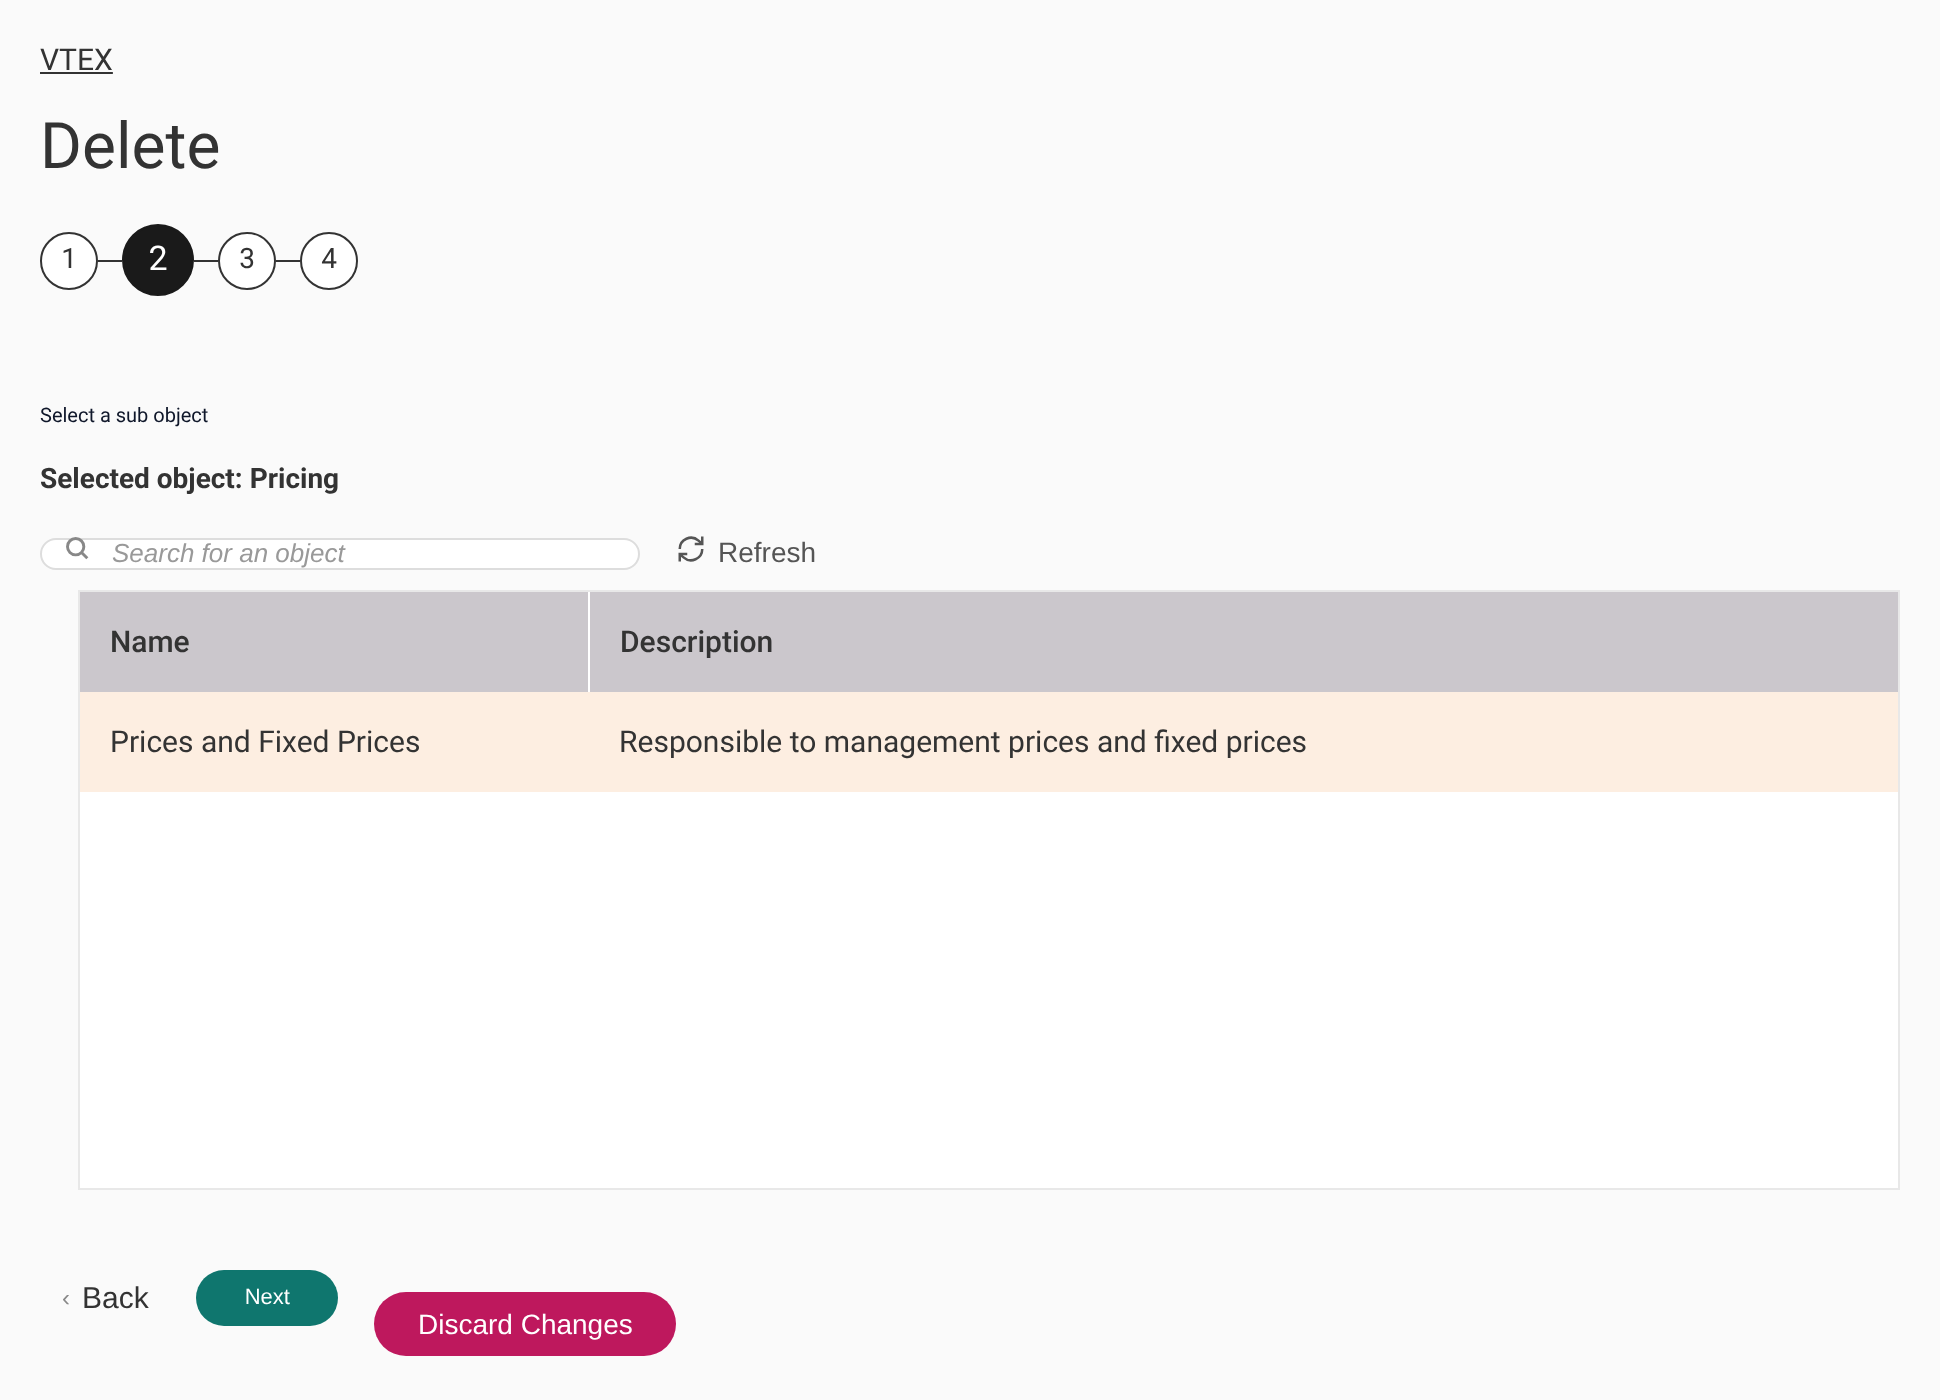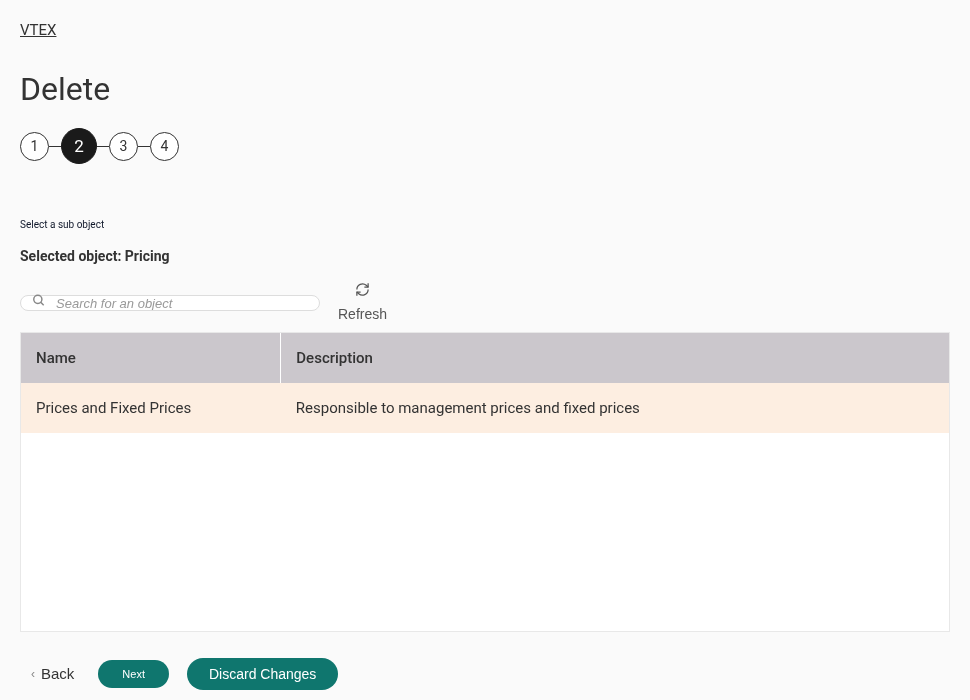--- a/index.html
+++ b/index.html
@@ -18,21 +18,21 @@
     .breadcrumb-link {
       font-size: 15px;
       color: #333;
       text-decoration: underline;
       display: inline-block;
     }
     .page-title {
       font-size: 32px;
       font-weight: 400;
       color: #333;
-      margin-top: 31px;
+      margin-top: 15px;
       margin-bottom: 20px;
     }
     .stepper {
       display: flex;
       align-items: center;
       margin-bottom: 55px;
     }
     .step {
       width: 29px;
       height: 29px;
@@ -116,28 +116,28 @@
     }
     .refresh-btn {
       display: flex;
       align-items: center;
       gap: 6px;
       font-size: 14px;
       color: #555;
       cursor: pointer;
       background: none;
       border: none;
-      flex-direction: column;
     }
     .table-container {
       border: 1px solid #e8e8e8;
       background: #fff;
       height: 300px;
       margin-top: 10px;
       overflow: hidden;
+      margin-left: 19px;
     }
     .table {
       width: 100%;
       border-collapse: collapse;
     }
     .table th {
       background: #cbc7cc;
       text-align: left;
       padding: 16px 15px;
       font-size: 15px;
@@ -177,27 +177,28 @@
     .next-btn {
       background: #0f766e;
       color: #fff;
       border: none;
       border-radius: 18px;
       padding: 8px 24px;
       font-size: 11px;
       cursor: pointer;
     }
     .discard-btn {
-      background: #0f766e;
+      background: #be185d;
       color: #fff;
       border: none;
       border-radius: 18px;
       padding: 8px 22px;
       font-size: 14px;
       cursor: pointer;
+      margin-top: 26px;
     }
     .chevron-left {
       display: inline-block;
       font-size: 12px;
       color: #888;
     }
   </style>
 </head>
 <body>
 

